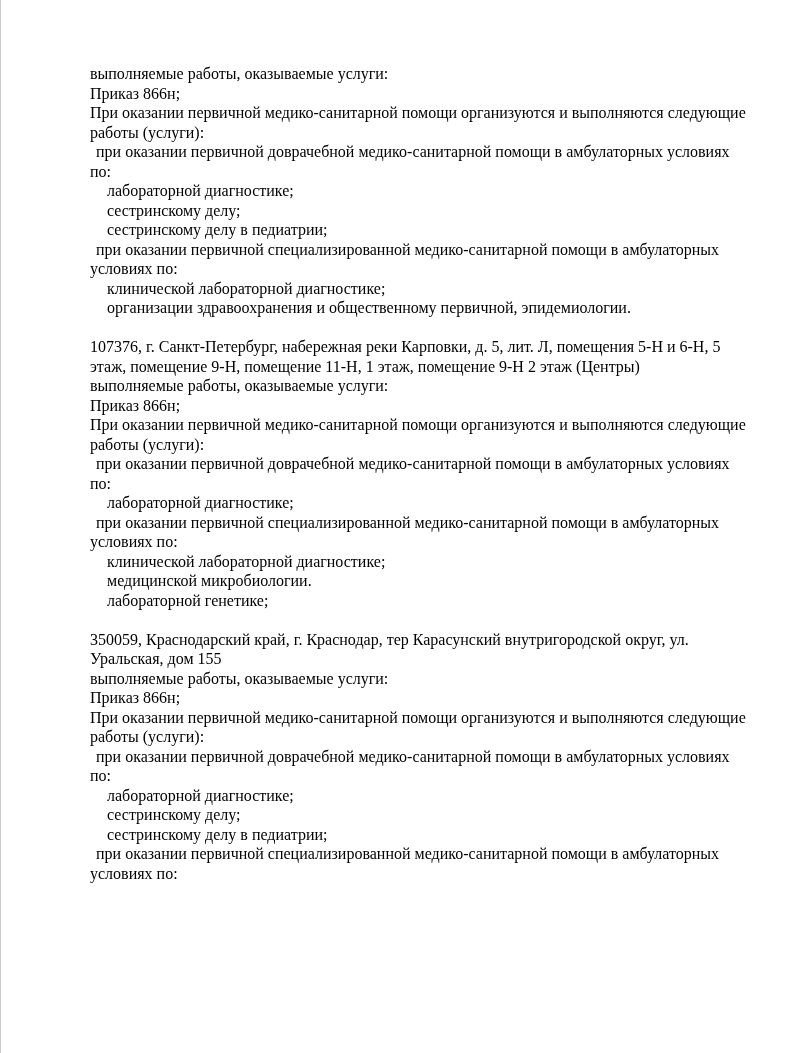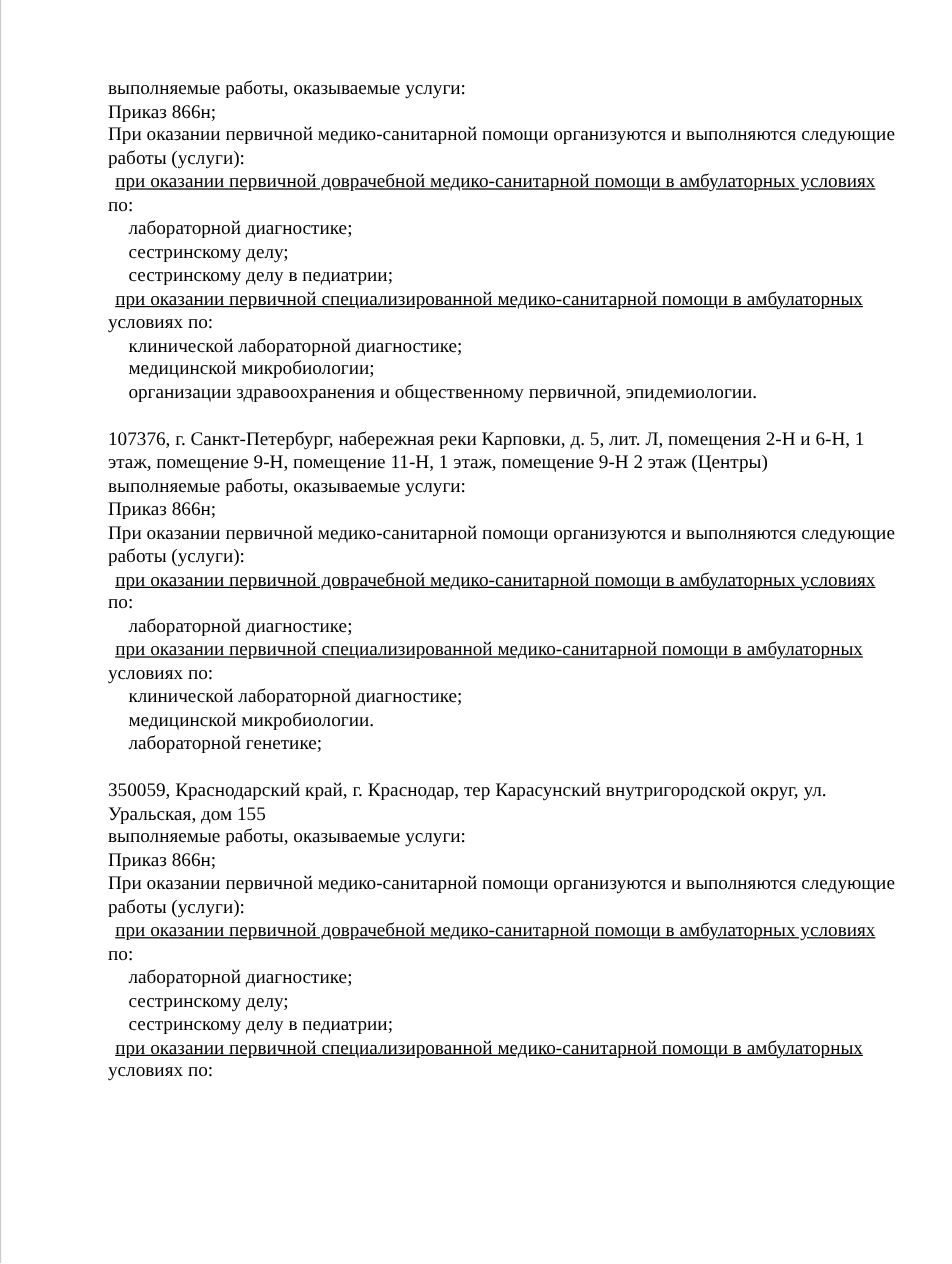--- a/index.html
+++ b/index.html
@@ -36,21 +36,21 @@
   .text-block:last-child {
     margin-bottom: 13px;
   }
   .line {
     font-size: 16px;
     line-height: 19.5px;
     white-space: pre;
     letter-spacing: 0;
   }
   .ind-0 { padding-left: 0; }
-  .ind-1 { padding-left: 6px; text-decoration: underline; }
+  .ind-1 { padding-left: 6px; }
   .ind-2 { padding-left: 17px; }
 </style>
 </head>
 <body>
 
 <div class="page">
   <div class="left-edge"></div>
   <div class="content" id="doc-content">
       <div class="text-block">
         <div class="line ind-0">выполняемые работы, оказываемые услуги:</div>
@@ -58,25 +58,24 @@
         <div class="line ind-0">При оказании первичной медико-санитарной помощи организуются и выполняются следующие</div>
         <div class="line ind-0">работы (услуги):</div>
         <div class="line ind-1">при оказании первичной доврачебной медико-санитарной помощи в амбулаторных условиях</div>
         <div class="line ind-0">по:</div>
         <div class="line ind-2">лабораторной диагностике;</div>
         <div class="line ind-2">сестринскому делу;</div>
         <div class="line ind-2">сестринскому делу в педиатрии;</div>
         <div class="line ind-1">при оказании первичной специализированной медико-санитарной помощи в амбулаторных</div>
         <div class="line ind-0">условиях по:</div>
         <div class="line ind-2">клинической лабораторной диагностике;</div>
-        <div class="line ind-2">медицинской микробиологии;</div>
         <div class="line ind-2">организации здравоохранения и общественному первичной, эпидемиологии.</div>
       </div>
       <div class="text-block">
-        <div class="line ind-0">107376, г. Санкт-Петербург, набережная реки Карповки, д. 5, лит. Л, помещения 2-Н и 6-Н, 1</div>
+        <div class="line ind-0">107376, г. Санкт-Петербург, набережная реки Карповки, д. 5, лит. Л, помещения 5-Н и 6-Н, 5</div>
         <div class="line ind-0">этаж, помещение 9-Н, помещение 11-Н, 1 этаж, помещение 9-Н 2 этаж (Центры)</div>
         <div class="line ind-0">выполняемые работы, оказываемые услуги:</div>
         <div class="line ind-0">Приказ 866н;</div>
         <div class="line ind-0">При оказании первичной медико-санитарной помощи организуются и выполняются следующие</div>
         <div class="line ind-0">работы (услуги):</div>
         <div class="line ind-1">при оказании первичной доврачебной медико-санитарной помощи в амбулаторных условиях</div>
         <div class="line ind-0">по:</div>
         <div class="line ind-2">лабораторной диагностике;</div>
         <div class="line ind-1">при оказании первичной специализированной медико-санитарной помощи в амбулаторных</div>
         <div class="line ind-0">условиях по:</div>

